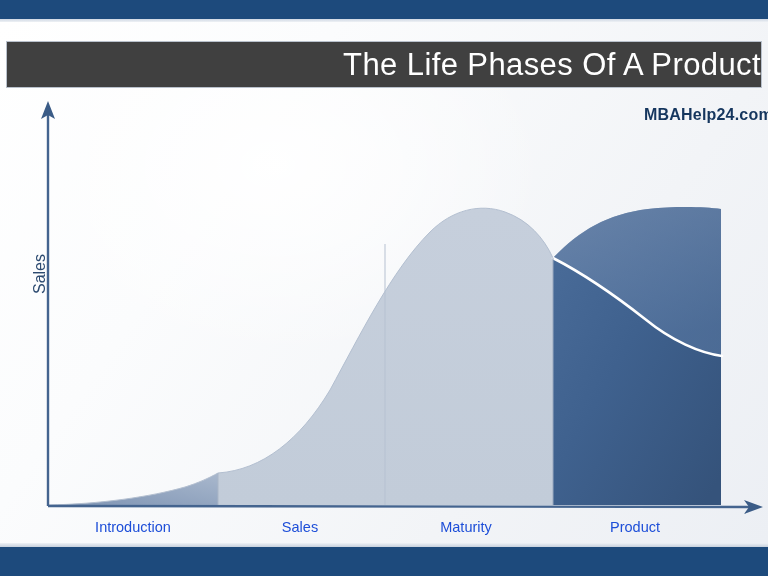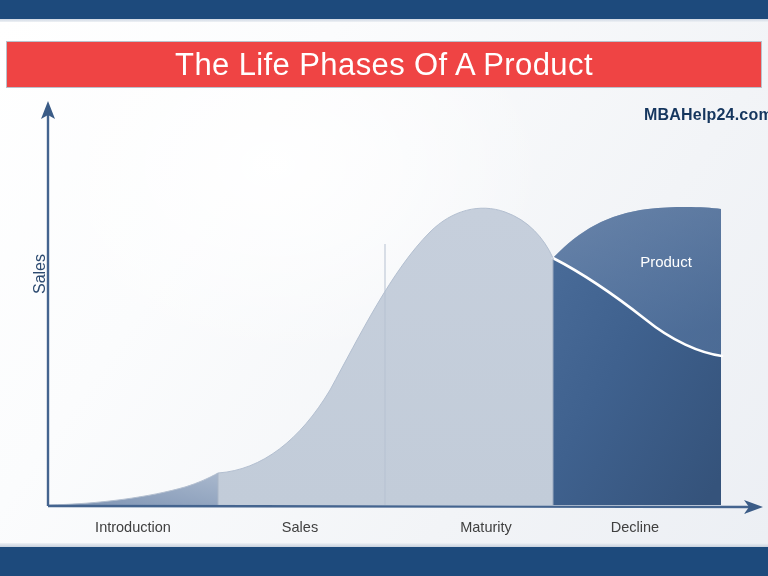--- a/index.html
+++ b/index.html
@@ -55,26 +55,26 @@
     left: 90px; top: 60px;
     width: 460px; height: 300px;
     background: radial-gradient(ellipse at 40% 35%, rgba(255,255,255,0.95) 0%, rgba(255,255,255,0) 70%);
     pointer-events: none;
   }
   
   .title-plate {
     position: absolute;
     left: 6px; top: 41px;
     width: 756px; height: 47px;
-    background: #ef4444;
+    background: #404040;
     border: 1px solid #b9c1cc;
     box-sizing: border-box;
     display: flex;
     align-items: center;
-    justify-content: center;
+    justify-content: flex-end;
   }
   .title-text {
     color: #ffffff;
     font-size: 31px;
     font-weight: 400;
     letter-spacing: 0.4px;
     font-family: "Liberation Sans", sans-serif;
     line-height: 1;
   }
   
@@ -101,21 +101,21 @@
   
   .plot {
     position: absolute;
     left: 0; top: 0;
     width: 768px; height: 576px;
   }
   
   .phase-label {
     position: absolute;
     top: 519px;
-    color: #404040;
+    color: #1d4ed8;
     font-size: 14.5px;
     text-align: center;
     white-space: nowrap;
     transform: translateX(-50%);
   }
   
   .annot {
     position: absolute;
     left: 600px; top: 252px;
     width: 132px;
@@ -206,24 +206,23 @@
     <line x1="553" y1="258" x2="553" y2="505" stroke="#9aa9bf" stroke-width="1"></line>
 
     <line x1="48" y1="112" x2="48" y2="506" stroke="#44648f" stroke-width="2.4"></line>
     <polygon points="48,101 41,119 48,115 55,119" fill="#3b5c87"></polygon>
 
     <line x1="48" y1="506" x2="752" y2="507" stroke="#44648f" stroke-width="2.4"></line>
     <polygon points="763,507 744,500 749,507 744,514" fill="#3b5c87"></polygon>
   </svg>
 
   <div class="annot">
-    <div>Product</div>
   </div>
 
   <div class="phase-label" style="left:133px">Introduction</div>
   <div class="phase-label" style="left:300px">Sales</div>
-  <div class="phase-label" style="left:486px">Maturity</div>
-  <div class="phase-label" style="left:635px">Decline</div>
+  <div class="phase-label" style="left:466px">Maturity</div>
+  <div class="phase-label" style="left:635px">Product</div>
 
   <div class="bar-bottom-sheen"></div>
   <div class="bar-bottom"></div>
 
 </div>
 
 </body></html>

